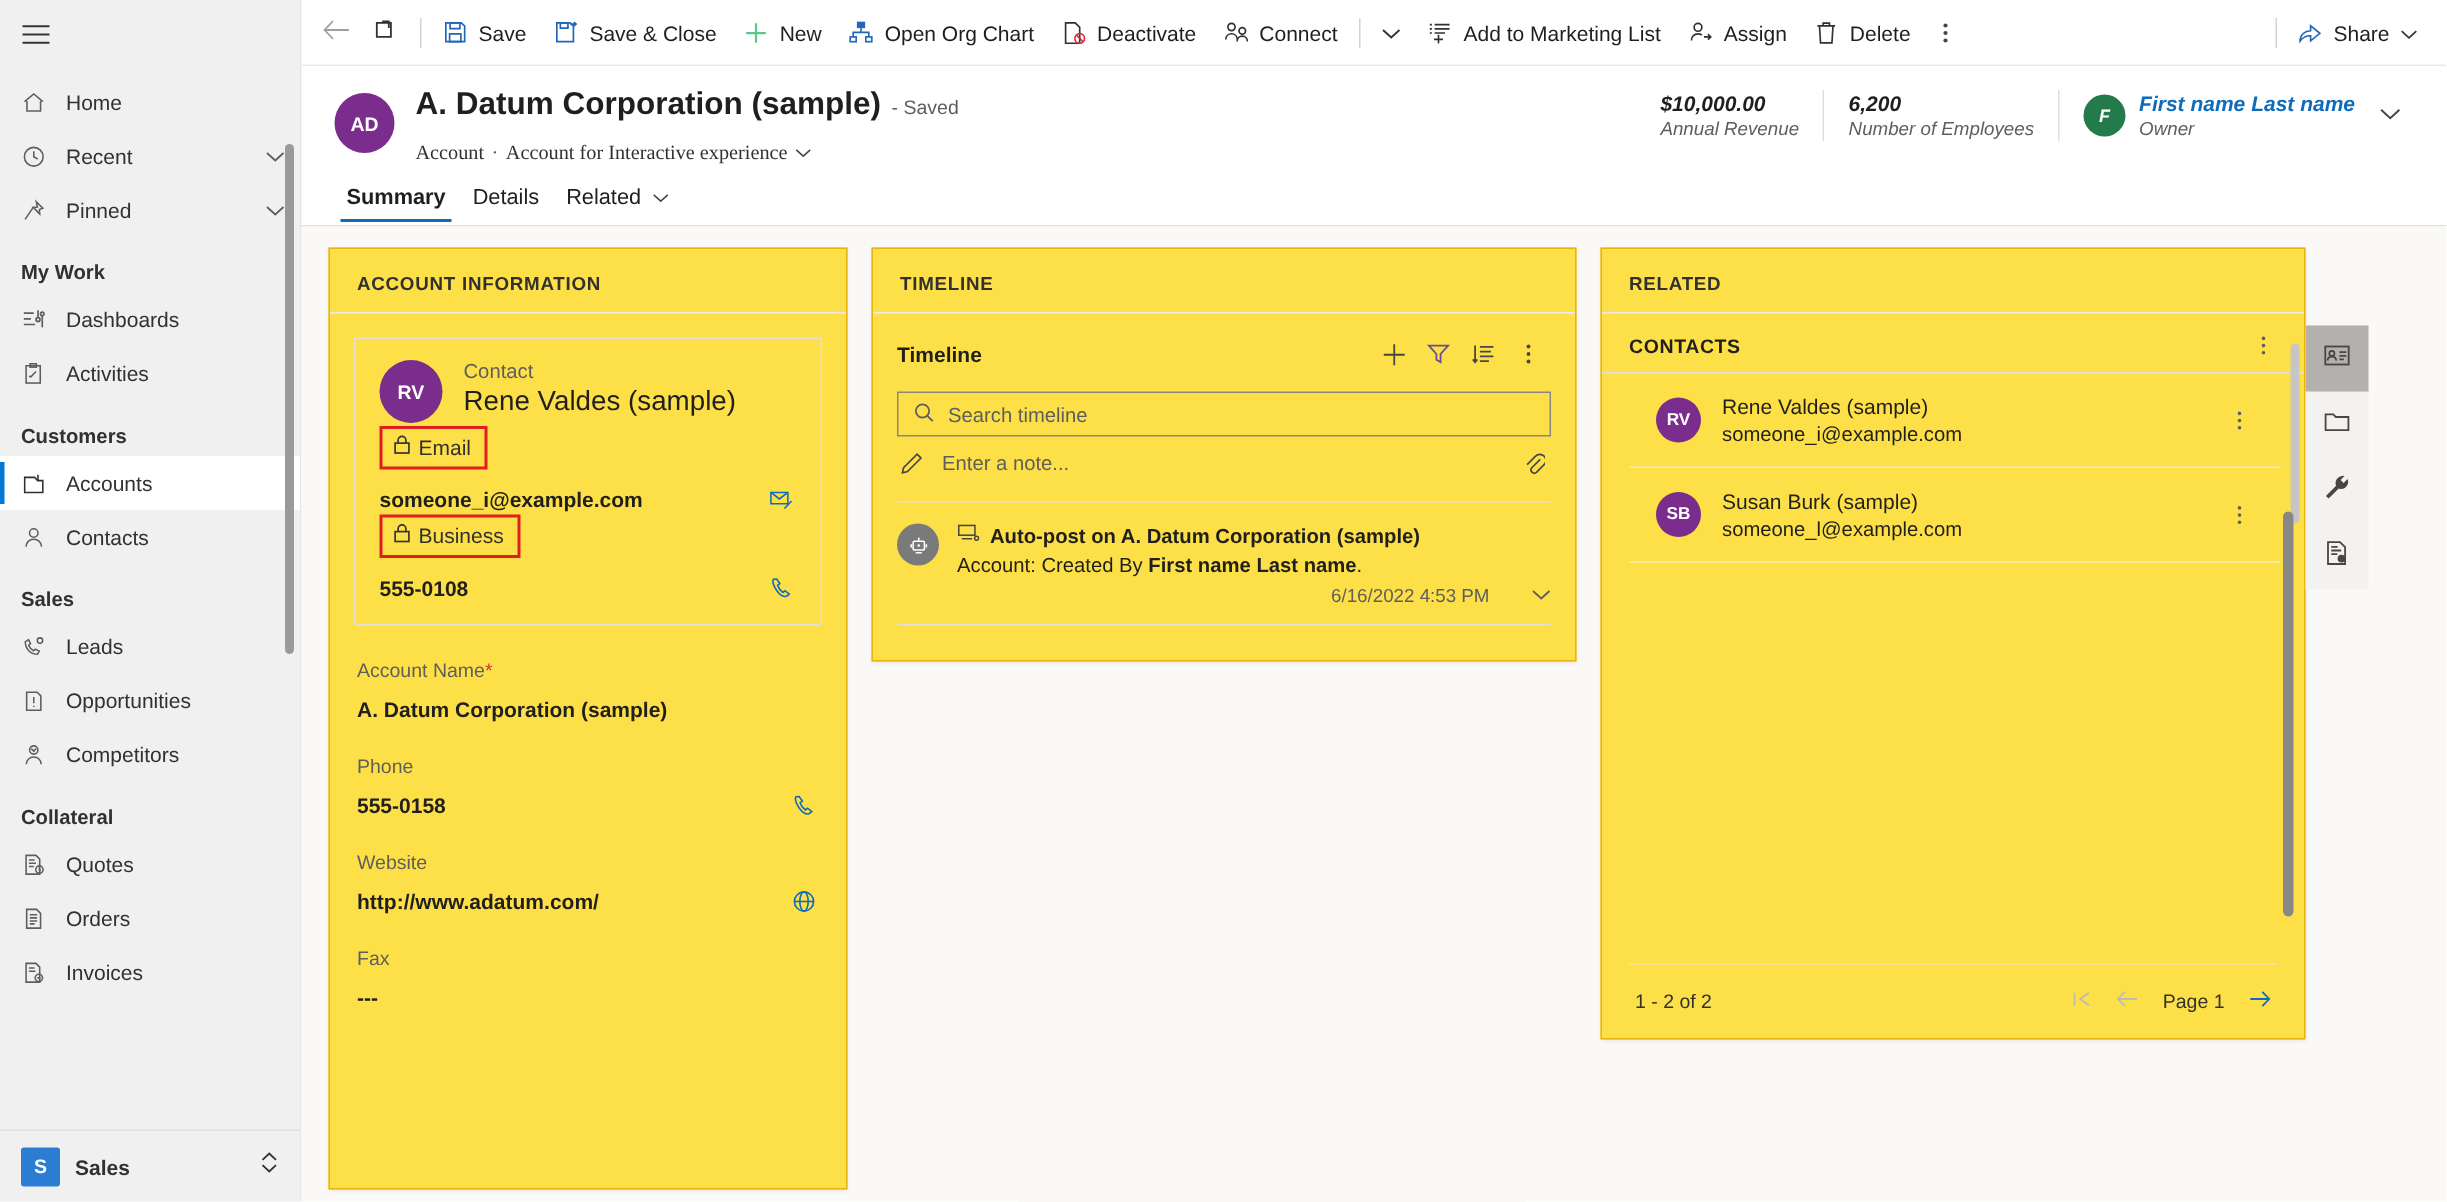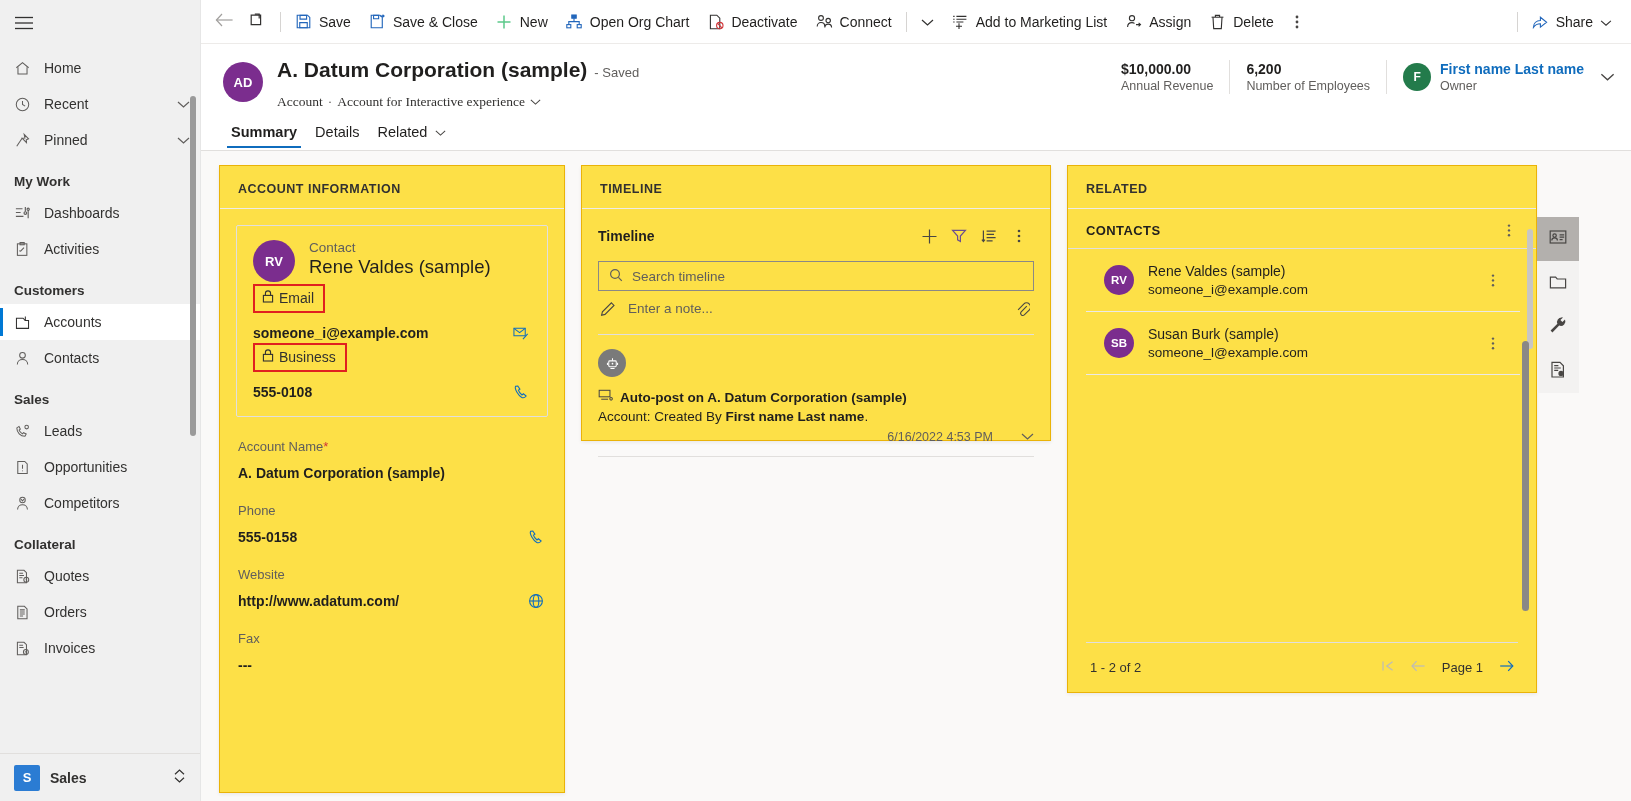--- a/index.html
+++ b/index.html
@@ -103,21 +103,21 @@
     background: #7b2d8e; color: #fff; font-size: 13px; font-weight: 600;
     display: flex; align-items: center; justify-content: center;
     flex: 0 0 40px; margin-top: 4px;
   }
   .rec-titlewrap { margin-left: 14px; }
   .rec-title-line { display: flex; align-items: baseline; gap: 7px; }
   .rec-title { font-size: 21px; font-weight: 700; color: #201f1e; }
   .rec-saved { font-size: 13px; color: #605e5c; }
   .rec-sub { display: flex; align-items: center; gap: 5px; font-size: 13.5px; color: #323130; margin-top: 12px; font-family: Liberation Serif, serif; }
   .rec-sub .dot { color:#605e5c; }
-  .rec-right { position:absolute; right: 16px; top: 16px; display: flex; align-items: center; }
+  .rec-right { position:absolute; right: 30px; top: 16px; display: flex; align-items: center; font-style: italic; }
   .stat { padding: 0 16px; }
   .stat-val { font-size: 14px; font-weight: 700; color: #201f1e; }
   .stat-lbl { font-size: 12.5px; color: #605e5c; margin-top: 2px; }
   .stat-div { width:1px; height: 34px; background:#e1dfdd; }
   .owner { display: flex; align-items: center; gap: 9px; padding-left: 16px; }
   .owner-av {
     width: 28px; height: 28px; border-radius: 50%; background: #237b4b;
     color: #fff; font-size: 12px; font-weight: 600;
     display: flex; align-items: center; justify-content: center;
   }
@@ -206,21 +206,21 @@
     margin: 4px 16px 0 16px; height: 30px; border: 1px solid #8a8886;
     display: flex; align-items: center; gap: 9px; padding: 0 10px;
     font-size: 13.5px; color: #605e5c;
   }
   .tl-note {
     margin: 10px 16px 0 16px; height: 34px; border-bottom: 1px solid #e1dfdd;
     display: flex; align-items: flex-start; gap: 12px; padding: 0 4px 0 2px;
     font-size: 13.5px; color: #605e5c;
   }
   .tl-note .np { flex: 1 1 auto; }
-  .tl-item { display: flex; gap: 12px; padding: 14px 16px 10px 16px; flex-direction: column; }
+  .tl-item { display: flex; gap: 12px; padding: 14px 16px 10px 16px; }
   .tl-av {
     width: 28px; height: 28px; border-radius: 50%; background: #7a7a7a;
     display: flex; align-items: center; justify-content: center; flex: 0 0 28px;
     color: #fff;
   }
   .tl-body { flex: 1 1 auto; }
   .tl-t1 { font-size: 13.5px; font-weight: 700; color: #201f1e; display:flex; align-items:center; gap:7px;}
   .tl-t2 { font-size: 13.5px; color: #201f1e; margin-top: 4px; }
   .tl-t2 b { font-weight: 700; }
   .tl-date {

